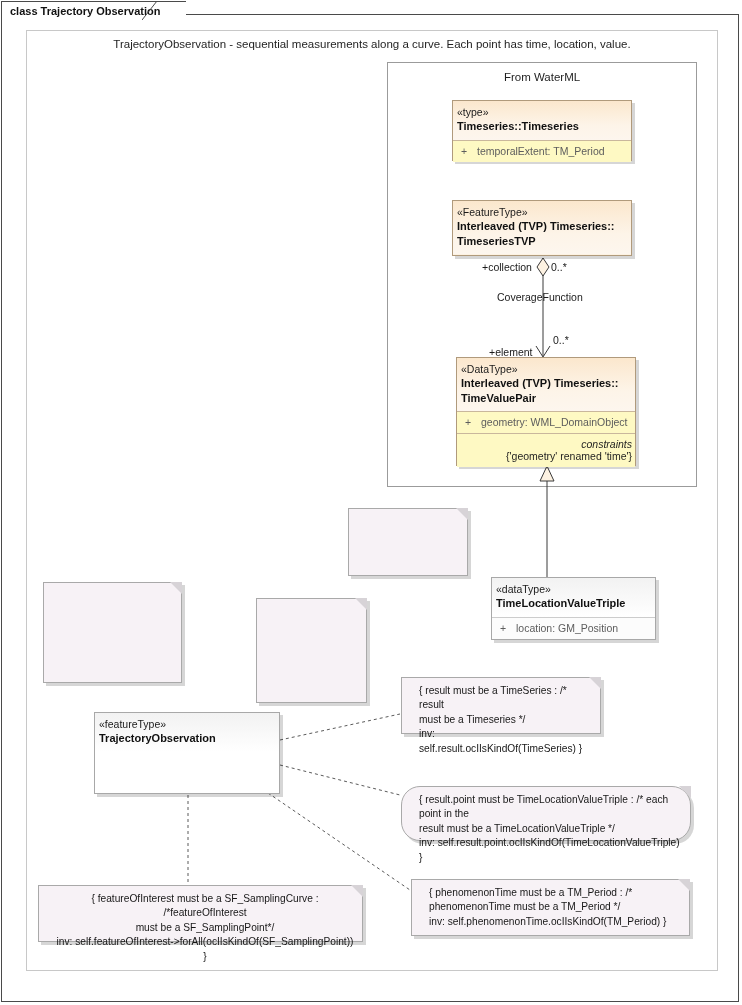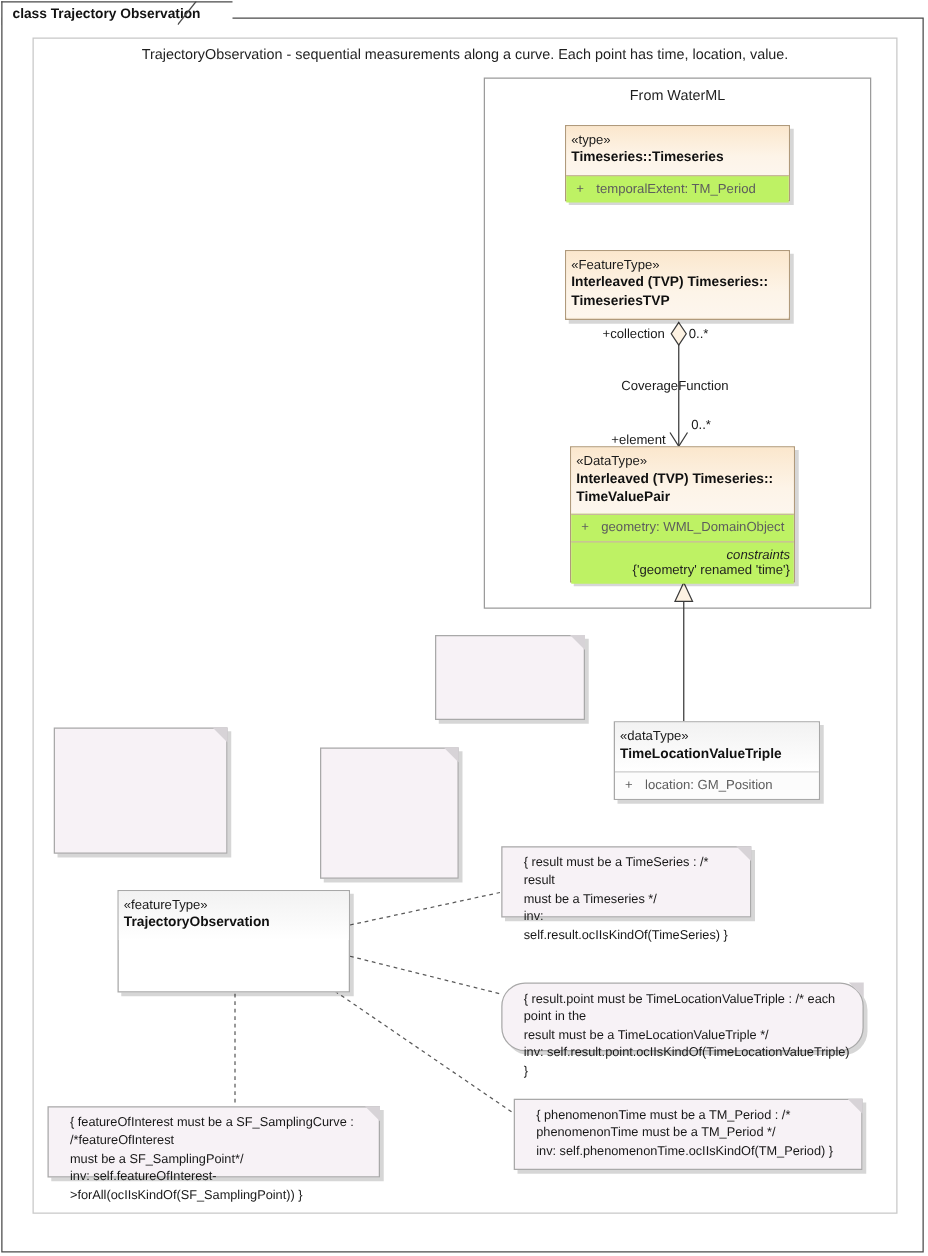--- a/index.html
+++ b/index.html
@@ -138,21 +138,21 @@
     font-size: 11px;
     font-weight: bold;
     color: #101010;
     display: block;
   }
   .uml-compartment {
     border-top: 1px solid #c9b79c;
     padding: 4px 4px 5px 8px;
     font-size: 10.5px;
     color: #5d5d5d;
-    background: #bef264;
+    background: #fef9c3;
   }
   .uml.plain .uml-compartment {
     border-top: 1px solid #cccccc;
     background: #fcfcfc;
     color: #5d5d5d;
   }
   .uml-compartment .vis {
     display: inline-block;
     width: 16px;
     color: #5d5d5d;
@@ -243,21 +243,21 @@
     <polygon points="547,466 554,481 540,481" fill="#fdf2e2" stroke="#3a3a3a" stroke-width="1"></polygon>
 
     <line x1="280" y1="740" x2="400" y2="714" stroke="#5a5a5a" stroke-width="1" stroke-dasharray="3,3"></line>
     <line x1="280" y1="765" x2="400" y2="795" stroke="#5a5a5a" stroke-width="1" stroke-dasharray="3,3"></line>
     <line x1="268" y1="793" x2="410" y2="890" stroke="#5a5a5a" stroke-width="1" stroke-dasharray="3,3"></line>
     <line x1="188" y1="795" x2="188" y2="884" stroke="#5a5a5a" stroke-width="1" stroke-dasharray="3,3"></line>
   </svg>
 
   <div class="assoc-label" style="left:482px; top:261px;">+collection</div>
   <div class="assoc-label" style="left:551px; top:261px;">0..*</div>
-  <div class="assoc-label" style="left:497px; top:291px;margin-top:12px;">CoverageFunction</div>
+  <div class="assoc-label" style="left:497px; top:291px;">CoverageFunction</div>
   <div class="assoc-label" style="left:489px; top:346px;">+element</div>
   <div class="assoc-label" style="left:553px; top:334px;">0..*</div>
 
   <div class="uml" style="left:452px; top:100px; width:180px; height:61px;">
     <div class="uml-header">
       <span class="stereotype">«type»</span>
       <span class="classname">Timeseries::Timeseries</span>
     </div>
     <div class="uml-compartment">
       <span class="vis">+</span><span>temporalExtent: TM_Period</span>
@@ -318,21 +318,21 @@
     <span class="note-text">inv: self.result.point.ocIIsKindOf(TimeLocationValueTriple) }</span>
   </div>
 
   <div class="note" style="left:411px; top:879px; width:279px; height:57px;">
     <span class="fold"></span>
     <span class="note-text">{ phenomenonTime must be a TM_Period : /*</span>
     <span class="note-text">phenomenonTime must be a TM_Period */</span>
     <span class="note-text">inv: self.phenomenonTime.ocIIsKindOf(TM_Period) }</span>
   </div>
 
-  <div class="note" style="left:38px; top:885px; width:266px; height:57px;">
+  <div class="note" style="left:38px; top:885px; width:325px; height:57px;text-align:center;">
     <span class="fold"></span>
     <span class="note-text">{ featureOfInterest must be a SF_SamplingCurve : /*featureOfInterest</span>
     <span class="note-text">must be a SF_SamplingPoint*/</span>
     <span class="note-text">inv: self.featureOfInterest-&gt;forAll(ocIIsKindOf(SF_SamplingPoint)) }</span>
   </div>
 
   <div class="note" style="left:348px; top:508px; width:120px; height:68px;">
     <span class="fold"></span>
   </div>
 

